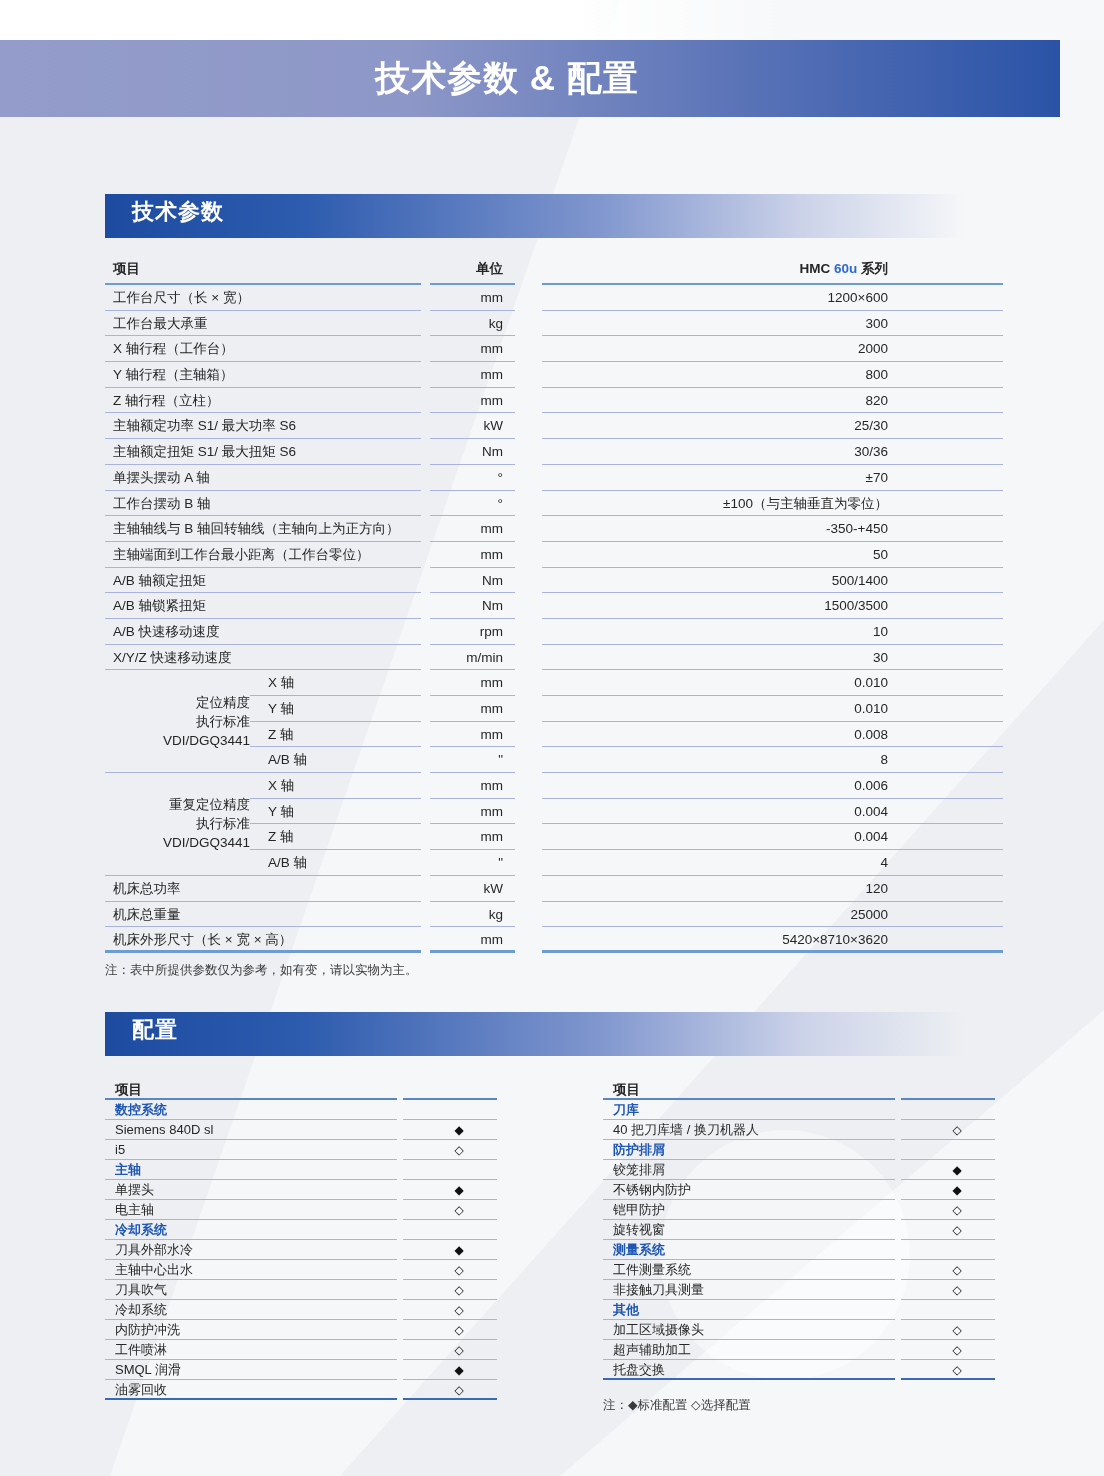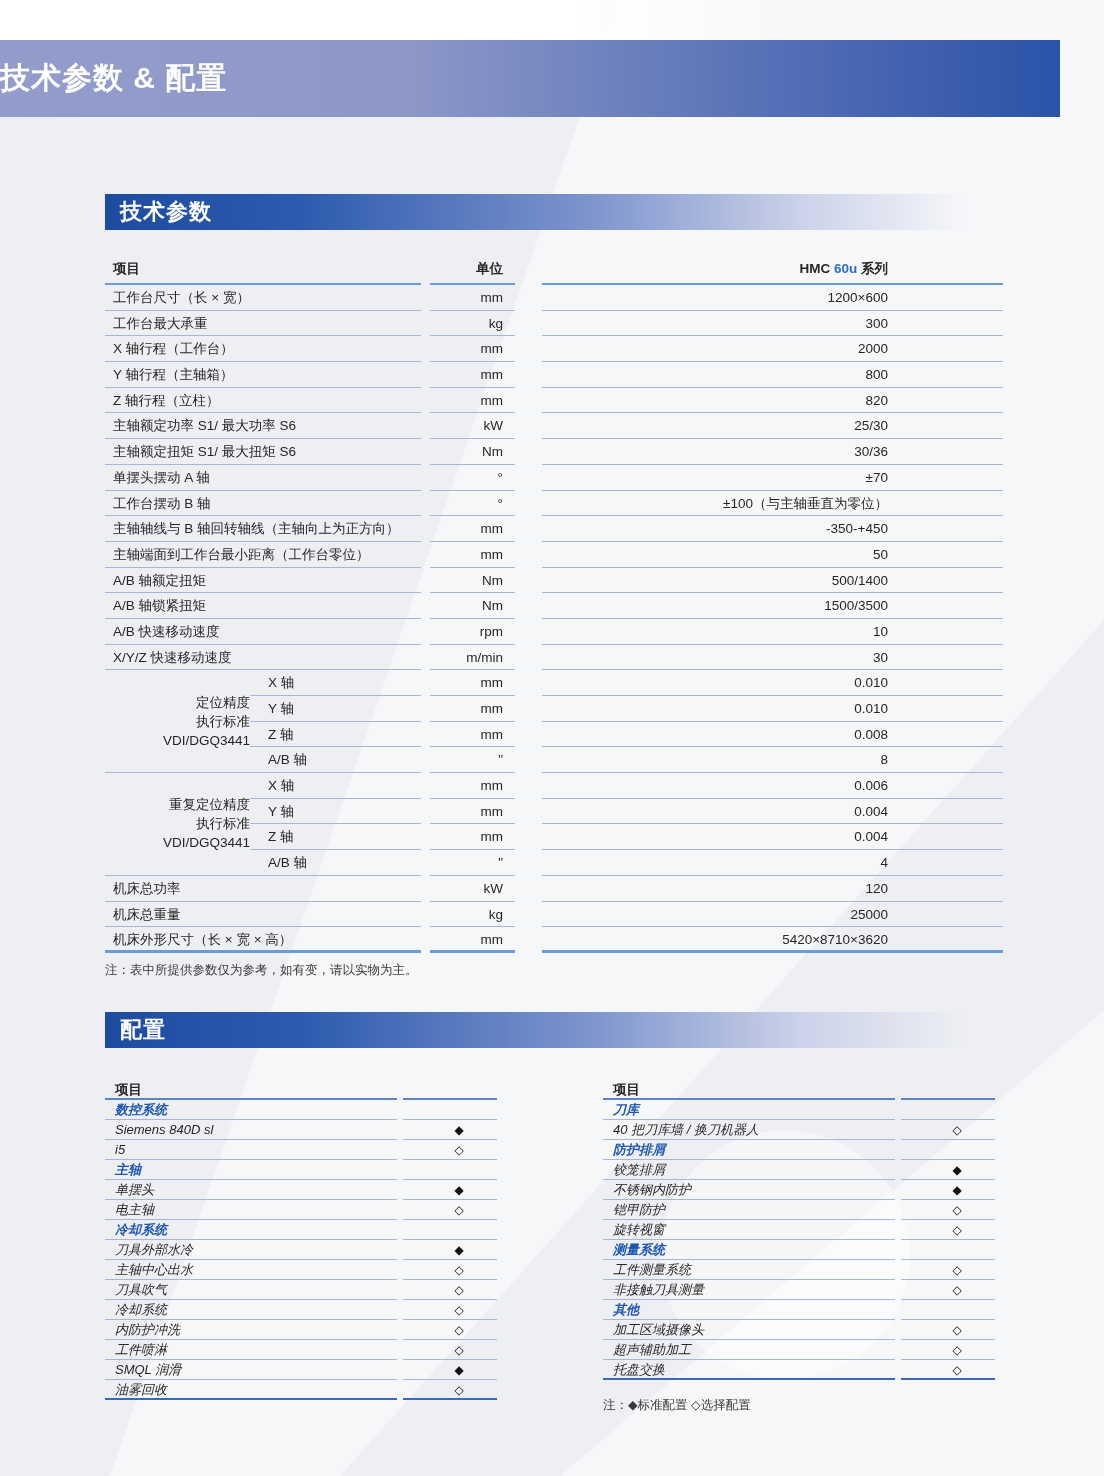--- a/index.html
+++ b/index.html
@@ -27,29 +27,29 @@
   
   .deco{position:absolute;inset:0;z-index:0;}
   .deco-band{background:rgba(255,255,255,.5);clip-path:polygon(620px 0,1104px 0,1104px 620px,340px 1476px,110px 1476px);}
   .deco-tri{background:rgba(255,255,255,.5);clip-path:polygon(1104px 1010px,1104px 1476px,560px 1476px);}
   .deco-circle{position:absolute;z-index:0;left:660px;top:1130px;width:250px;height:250px;border-radius:50%;background:rgba(255,255,255,.45);}
   .top-strip{position:absolute;z-index:0;left:0;top:0;width:100%;height:40px;background:linear-gradient(90deg,#ffffff 0%,#ffffff 52%,#eef0f3 72%);}
   
   .page-bar{
     position:absolute;z-index:2;left:0;top:40px;width:1060px;height:77px;
     background:linear-gradient(90deg,var(--bar-left) 0%,#8e98c8 38%,#4a68b2 80%,var(--bar-right) 100%);
-    color:#ffffff;font-size:30px;font-weight:600;letter-spacing:1px;
-    display:flex;align-items:center;justify-content:flex-start;padding-right:46px;
+    color:#ffffff;font-size:35px;font-weight:600;letter-spacing:1px;
+    display:flex;align-items:center;justify-content:center;padding-right:46px;
   }
   
   .section-bar{
-    position:absolute;z-index:2;left:105px;width:896px;height:36px;
+    position:absolute;z-index:2;left:105px;width:896px;height:44px;
     background:linear-gradient(90deg,var(--sec-blue) 0%,#2d5bae 22%,#8096ce 55%,#ccd3e9 78%,rgba(237,239,242,0) 96%);
     color:#ffffff;font-size:22px;font-weight:700;letter-spacing:1px;
-    line-height:36px;padding-left:15px;
+    line-height:36px;padding-left:27px;
   }
   #spec-bar{top:194px;}
   #config-bar{top:1012px;}
   
   .spec-table{position:absolute;z-index:2;left:105px;top:252px;width:898px;font-size:13.5px;}
   .t-head{display:flex;height:33px;line-height:33px;font-weight:700;}
   .t-head .t-c1,.t-head .t-c2,.t-head .t-c3{border-bottom:2px solid var(--heavy);}
   .t-row{display:flex;height:25.7px;line-height:25.7px;}
   .t-c1{width:316px;margin-right:9px;padding-left:8px;border-bottom:1px solid var(--line);overflow:hidden;white-space:nowrap;}
   .t-c2{width:85px;margin-right:27px;text-align:right;padding-right:12px;border-bottom:1px solid var(--line);}
@@ -67,21 +67,21 @@
   
   .note{position:absolute;z-index:2;font-size:12.5px;color:#3a3a3a;line-height:18px;}
   #spec-note{left:105px;top:961px;}
   #config-note{left:603px;top:1396px;text-align:center;}
   
   .cfg-table{position:absolute;z-index:2;top:1080px;width:392px;font-size:13px;}
   #cfg-left{left:105px;}
   #cfg-right{left:603px;}
   .c-head{display:flex;height:20px;line-height:20px;font-weight:700;font-size:13.5px;}
   .c-head .c-label,.c-head .c-mark{border-bottom:2px solid var(--cfg-head);}
-  .c-row{display:flex;height:20px;line-height:20px;font-style:italic;}
+  .c-row{display:flex;height:20px;line-height:20px;}
   .c-label{width:292px;margin-right:6px;padding-left:10px;border-bottom:1px solid var(--line);overflow:hidden;white-space:nowrap;}
   .c-mark{width:94px;text-align:center;padding-left:18px;border-bottom:1px solid var(--line);font-size:12px;color:#111;}
   .c-row.cat .c-label{color:var(--cat-blue);font-weight:700;}
   .c-last .c-label,.c-last .c-mark{border-bottom:2px solid var(--cfg-last);}
 </style>
 </head>
 <body>
 
 <div class="top-strip"></div>
 <div class="deco deco-band"></div>

